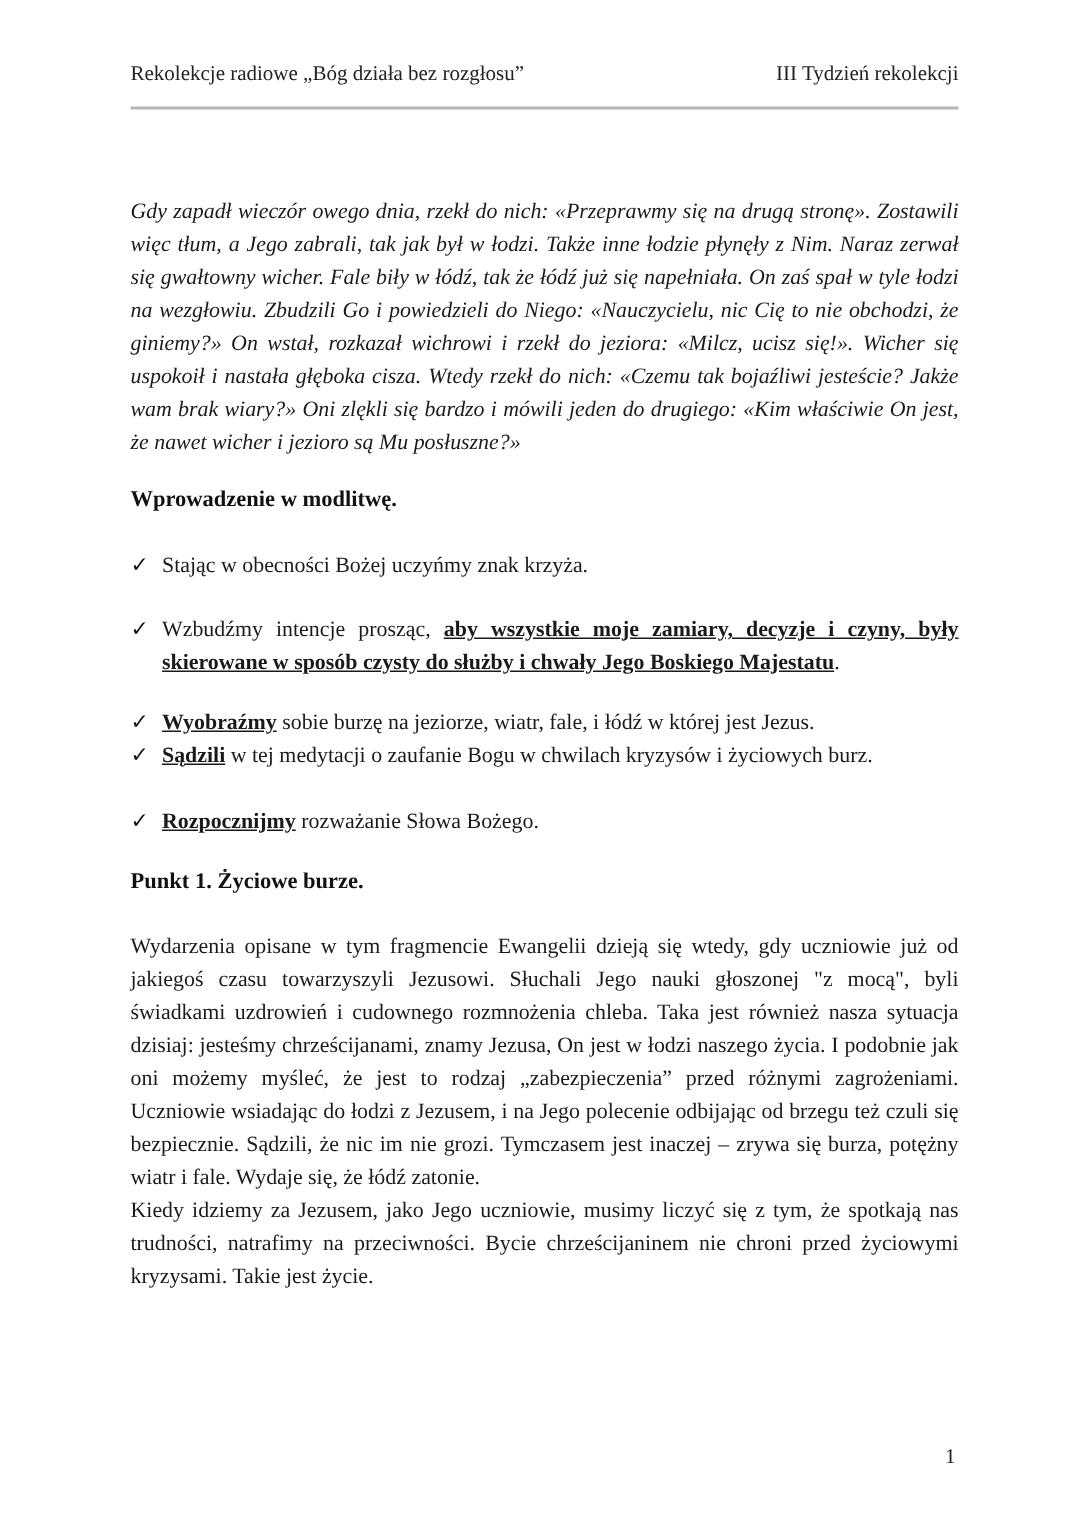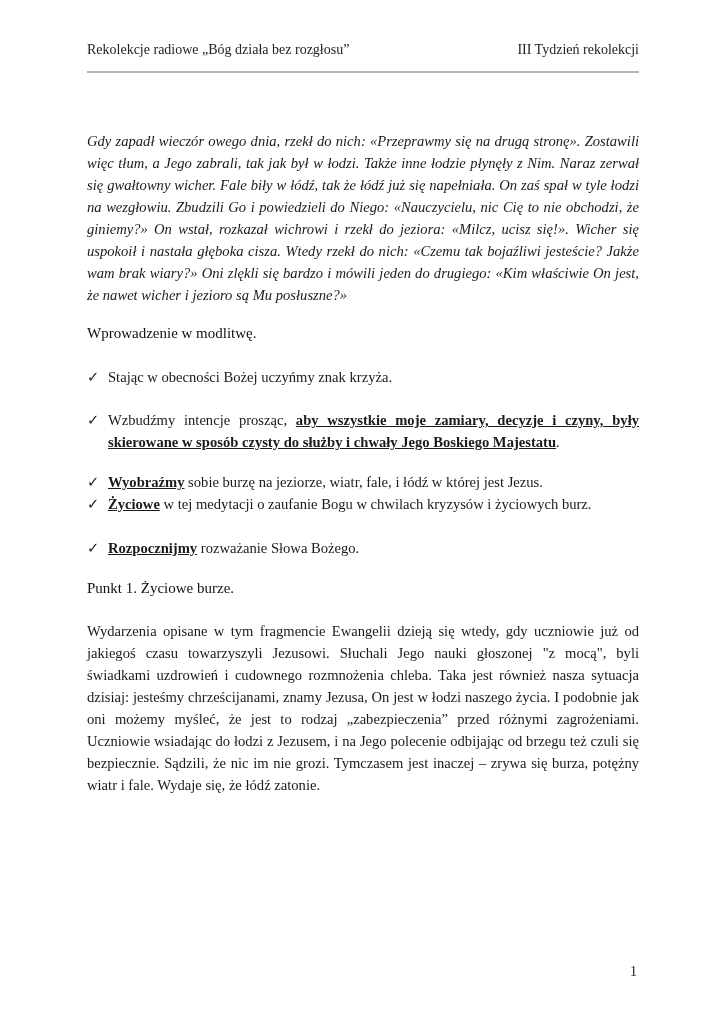--- a/index.html
+++ b/index.html
@@ -6,21 +6,21 @@
     body { width: 724px; height: 1024px; position: relative; overflow: hidden;
       font-family: "Liberation Serif", "DejaVu Serif", serif; color: #1a1a1a; }
     .page { position: absolute; left: 0; top: 0; width: 724px; height: 1024px; }
     .header { position: absolute; left: 87px; right: 85px; top: 42px; 
       font-size: 14px; color: #222; display: flex; justify-content: space-between; }
     .header-rule { position: absolute; left: 87px; right: 85px; top: 71px; height: 2px; background: #b5b5b5; }
     .title { position: absolute; left: 87px; top: 87px; font-weight: bold; font-size: 17px;
       text-decoration: underline; white-space: pre; color: #111; }
     .body { position: absolute; left: 87px; width: 552px; font-size: 14.6px; line-height: 22px; text-align: justify; }
     .scripture { top: 130px; font-style: italic; }
-    .h2 { position: absolute; left: 87px; font-weight: normal; font-size: 15px; color: #111; }
+    .h2 { position: absolute; left: 87px; font-weight: bold; font-size: 15px; color: #111; }
     .check { position: absolute; left: 87px; width: 552px; font-size: 14.6px; line-height: 22px; }
     .check .mark { position: absolute; left: 0; top: 0; width: 18px; }
     .check .txt { display: block; margin-left: 21px; text-align: justify; }
     .b { font-weight: bold; text-decoration: underline; }
     .pagenum { position: absolute; left: 630px; top: 964px; font-size: 14px; }
   </style>
 </head>
 <body>
 
 <div class="page">
@@ -45,26 +45,27 @@
     <span class="txt"><span>Wzbudźmy intencje prosząc, </span><span class="b">aby wszystkie moje zamiary, decyzje i czyny, były skierowane w sposób czysty do służby i chwały Jego Boskiego Majestatu</span><span>.</span></span>
   </div>
 
   <div class="check" style="top:471px">
     <span class="mark">✓</span>
     <span class="txt"><span class="b">Wyobraźmy</span><span> sobie burzę na jeziorze, wiatr, fale, i łódź w której jest Jezus.</span></span>
   </div>
 
   <div class="check" style="top:493px">
     <span class="mark">✓</span>
-    <span class="txt"><span class="b">Życiowe</span><span> w tej medytacji o zaufanie Bogu w chwilach kryzysów i życiowych burz.</span></span>
+    <span class="txt"><span class="b">Sądzili</span><span> w tej medytacji o zaufanie Bogu w chwilach kryzysów i życiowych burz.</span></span>
   </div>
 
   <div class="check" style="top:537px">
     <span class="mark">✓</span>
     <span class="txt"><span class="b">Rozpocznijmy</span><span> rozważanie Słowa Bożego.</span></span>
   </div>
 
   <div class="h2" style="top:580px">Punkt 1. Życiowe burze.</div>
 
   <div class="body" style="top:620px">Wydarzenia opisane w tym fragmencie Ewangelii dzieją się wtedy, gdy uczniowie już od jakiegoś czasu towarzyszyli Jezusowi. Słuchali Jego nauki głoszonej "z mocą", byli świadkami uzdrowień i cudownego rozmnożenia chleba. Taka jest również nasza sytuacja dzisiaj: jesteśmy chrześcijanami, znamy Jezusa, On jest w łodzi naszego życia. I podobnie jak oni możemy myśleć, że jest to rodzaj „zabezpieczenia” przed różnymi zagrożeniami. Uczniowie wsiadając do łodzi z Jezusem, i na Jego polecenie odbijając od brzegu też czuli się bezpiecznie. Sądzili, że nic im nie grozi. Tymczasem jest inaczej – zrywa się burza, potężny wiatr i fale. Wydaje się, że łódź zatonie.</div>
+  <div class="body" style="top:796px">Kiedy idziemy za Jezusem, jako Jego uczniowie, musimy liczyć się z tym, że spotkają nas trudności, natrafimy na przeciwności. Bycie chrześcijaninem nie chroni przed życiowymi kryzysami. Takie jest życie.</div>
 
   <div class="pagenum">1</div>
 </div>
 
 </body></html>

